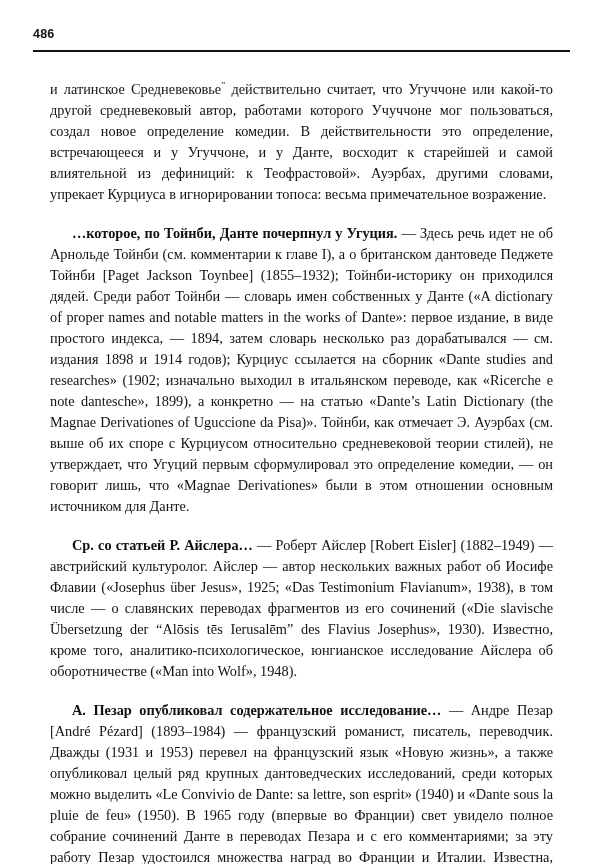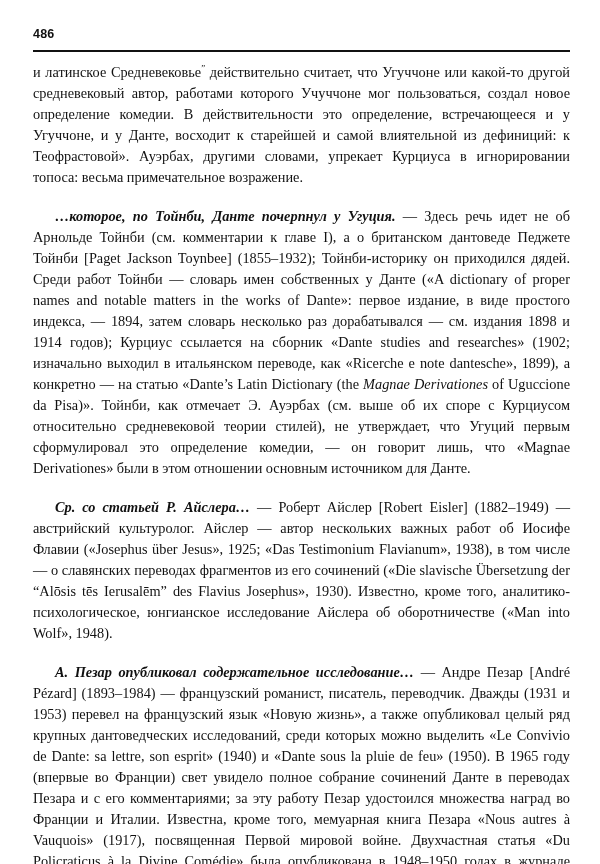--- a/index.html
+++ b/index.html
@@ -67,45 +67,43 @@
 
   
   .column {
     position: absolute;
     left: 33px;
     top: 62px;
     width: 537px;
   }
 
   p.para {
-    margin: 0;
+    margin: 17px;
     font-size: 14.3px;
     line-height: 21px;
     text-align: justify;
     text-justify: inter-word;
     hyphens: manual;
     word-spacing: -0.1px;
     letter-spacing: 0.01px;
   }
   p.para + p.para {
     margin-top: 18px;
   }
   p.indent {
     text-indent: 22px;
   }
   p.cont {
     text-indent: 0;
   }
 
   .lemma {
-    font-style: italic;
     font-weight: 600;
   }
   .it {
-    font-style: italic;
   }
   .fn {
     font-size: 9px;
     vertical-align: super;
     line-height: 0;
     letter-spacing: 0;
   }
 </style>
 </head>
 <body>

